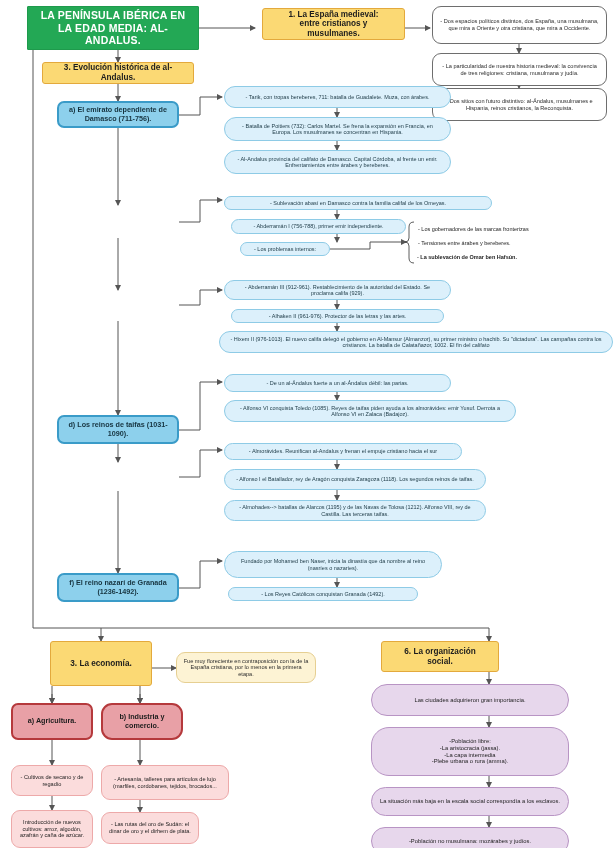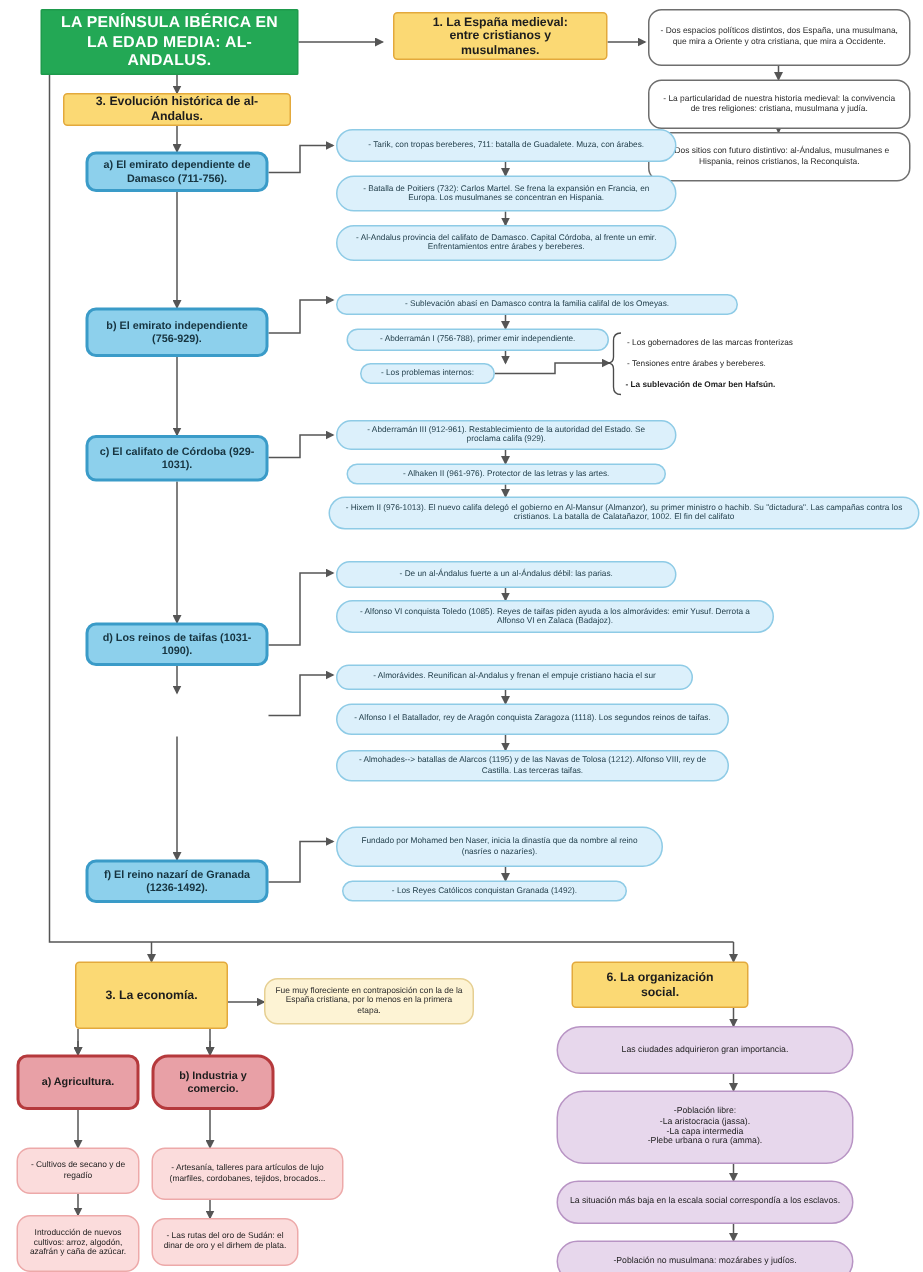--- a/index.html
+++ b/index.html
@@ -228,22 +228,20 @@
 
   <div class="node n-yellow" style="left:42px;top:62px;width:152px;height:22px;">3. Evolución histórica de al-Andalus.</div>
 
   <div class="node n-yellow" style="left:262px;top:8px;width:143px;height:32px;">1. La España medieval: entre cristianos y musulmanes.</div>
 
   <div class="node n-grey" style="left:432px;top:6px;width:175px;height:38px;">- Dos espacios políticos distintos, dos España, una musulmana, que mira a Oriente y otra cristiana, que mira a Occidente.</div>
   <div class="node n-grey" style="left:432px;top:53px;width:175px;height:33px;">- La particularidad de nuestra historia medieval: la convivencia de tres religiones: cristiana, musulmana y judía.</div>
   <div class="node n-grey" style="left:432px;top:88px;width:175px;height:33px;">- Dos sitios con futuro distintivo: al-Ándalus, musulmanes e Hispania, reinos cristianos, la Reconquista.</div>
 
   <div class="node n-blue" style="left:57px;top:101px;width:122px;height:27px;">a) El emirato dependiente de Damasco (711-756).</div>
-  <div class="node n-blue" style="left:57px;top:205px;width:122px;height:33px;">b) El emirato independiente (756-929).</div>
-  <div class="node n-blue" style="left:57px;top:290px;width:122px;height:31px;">c) El califato de Córdoba (929-1031).</div>
   <div class="node n-blue" style="left:57px;top:415px;width:122px;height:29px;">d) Los reinos de taifas (1031-1090).</div>
   <div class="node n-blue" style="left:57px;top:573px;width:122px;height:29px;">f) El reino nazarí de Granada (1236-1492).</div>
 
   <div class="node n-bluepill" style="left:224px;top:86px;width:227px;height:22px;">- Tarik, con tropas bereberes, 711: batalla de Guadalete. Muza, con árabes.</div>
   <div class="node n-bluepill" style="left:224px;top:117px;width:227px;height:24px;">- Batalla de Poitiers (732): Carlos Martel. Se frena la expansión en Francia, en Europa. Los musulmanes se concentran en Hispania.</div>
   <div class="node n-bluepill" style="left:224px;top:150px;width:227px;height:24px;">- Al-Andalus provincia del califato de Damasco. Capital Córdoba, al frente un emir. Enfrentamientos entre árabes y bereberes.</div>
 
   <div class="node n-bluepill" style="left:224px;top:196px;width:268px;height:14px;">- Sublevación abasí en Damasco contra la familia califal de los Omeyas.</div>
   <div class="node n-bluepill" style="left:231px;top:219px;width:175px;height:15px;">- Abderramán I (756-788), primer emir independiente.</div>
   <div class="node n-bluepill" style="left:240px;top:242px;width:90px;height:14px;">- Los problemas internos:</div>

